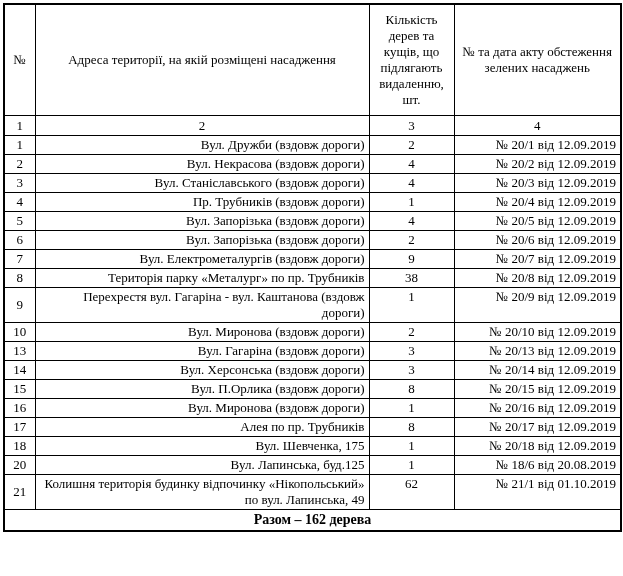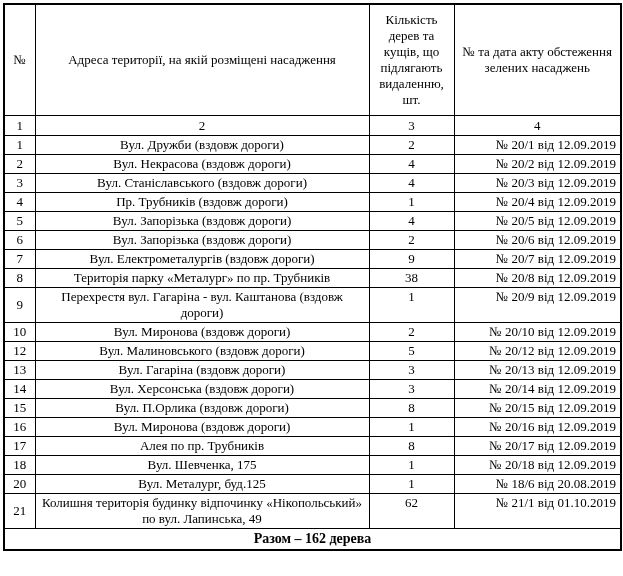--- a/index.html
+++ b/index.html
@@ -40,21 +40,21 @@
 
   
   tr.header-row th { vertical-align: middle; height: 108px; }
   tr.header-row th.h-count { padding: 1px 2px; }
 
   
   tr.numbering-row td { text-align: center; height: 17px; }
 
   
   td.c-num   { text-align: center; vertical-align: middle; height: 16px; }
-  td.c-addr  { text-align: center; vertical-align: middle; padding-left: 6px; }
+  td.c-addr  { text-align: right; vertical-align: middle; padding-left: 6px; }
   td.c-count { text-align: center; vertical-align: top; }
   td.c-act   { text-align: right; vertical-align: top; padding-left: 6px; }
 
   
   tr.total-row td {
     text-align: center;
     font-weight: bold;
     font-size: 14px;
     height: 18px;
   }
@@ -140,26 +140,20 @@
           <td class="c-count">1</td>
           <td class="c-act">№ 20/9 від 12.09.2019</td>
         </tr>
         <tr>
           <td class="c-num">10</td>
           <td class="c-addr">Вул. Миронова (вздовж дороги)</td>
           <td class="c-count">2</td>
           <td class="c-act">№ 20/10 від 12.09.2019</td>
         </tr>
         <tr>
-          <td class="c-num">12</td>
-          <td class="c-addr">Вул. Малиновського (вздовж дороги)</td>
-          <td class="c-count">5</td>
-          <td class="c-act">№ 20/12 від 12.09.2019</td>
-        </tr>
-        <tr>
           <td class="c-num">13</td>
           <td class="c-addr">Вул. Гагаріна (вздовж дороги)</td>
           <td class="c-count">3</td>
           <td class="c-act">№ 20/13 від 12.09.2019</td>
         </tr>
         <tr>
           <td class="c-num">14</td>
           <td class="c-addr">Вул. Херсонська (вздовж дороги)</td>
           <td class="c-count">3</td>
           <td class="c-act">№ 20/14 від 12.09.2019</td>
@@ -183,21 +177,21 @@
           <td class="c-act">№ 20/17 від 12.09.2019</td>
         </tr>
         <tr>
           <td class="c-num">18</td>
           <td class="c-addr">Вул. Шевченка, 175</td>
           <td class="c-count">1</td>
           <td class="c-act">№ 20/18 від 12.09.2019</td>
         </tr>
         <tr>
           <td class="c-num">20</td>
-          <td class="c-addr">Вул. Металург, буд.125</td>
+          <td class="c-addr">Вул. Лапинська, буд.125</td>
           <td class="c-count">1</td>
           <td class="c-act">№ 18/6 від 20.08.2019</td>
         </tr>
         <tr>
           <td class="c-num">21</td>
           <td class="c-addr">Колишня територія будинку відпочинку «Нікопольський» по вул. Лапинська, 49</td>
           <td class="c-count">62</td>
           <td class="c-act">№ 21/1 від 01.10.2019</td>
         </tr>
       </tbody>

